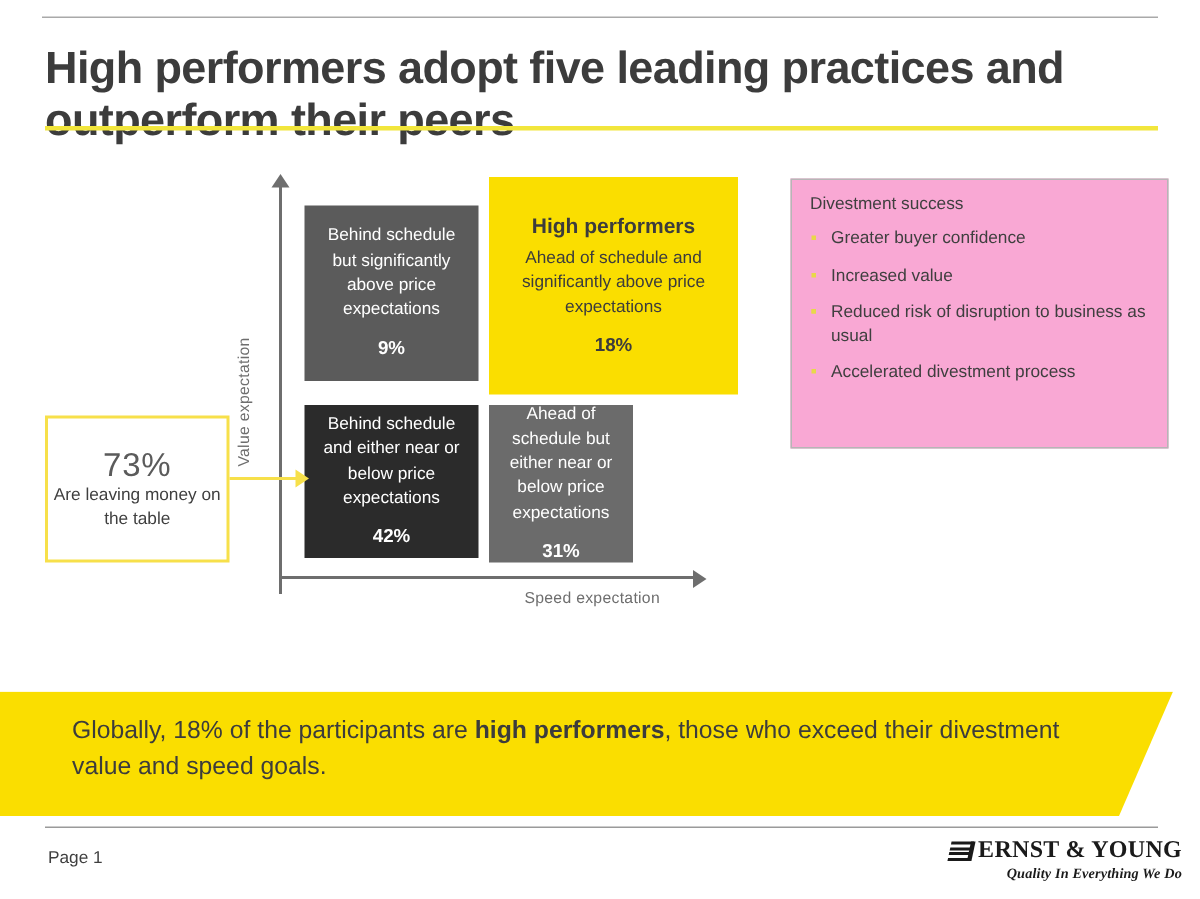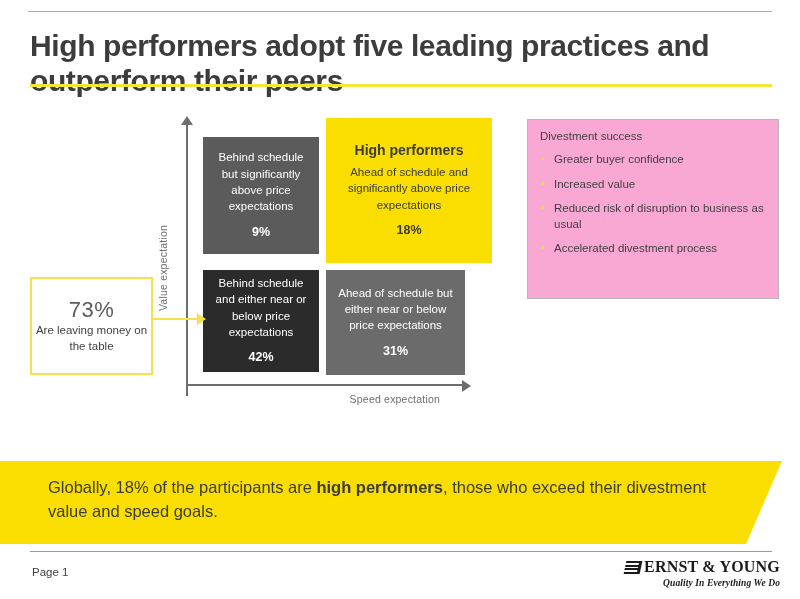--- a/index.html
+++ b/index.html
@@ -138,21 +138,21 @@
   
   #quad-bl {
     left: 53px; top: 158px;
     width: 116px; height: 102px;
     background: #2b2b2b;
     color: #ffffff;
   }
   
   #quad-br {
     left: 176px; top: 158px;
-    width: 139px; height: 105px;
+    width: 96px; height: 105px;
     background: #6b6b6b;
     color: #ffffff;
   }
 
   
   #callout {
     position: absolute;
     left: 30px; top: 277px;
     width: 123px; height: 98px;
     box-sizing: border-box;
@@ -250,21 +250,21 @@
     background: #9a9a9a;
   }
   #page-number {
     position: absolute;
     left: 32px; top: 566px;
     font-size: 11.5px;
     color: #3f3f3f;
   }
   #ey-logo {
     position: absolute;
-    right: 20px; top: 558px;
+    right: 12px; top: 558px;
     text-align: right;
     color: #1a1a1a;
   }
   #ey-wordmark {
     font-family: "Liberation Serif", serif;
     font-size: 16px;
     font-weight: bold;
     letter-spacing: 0.2px;
     white-space: nowrap;
     display: flex;

